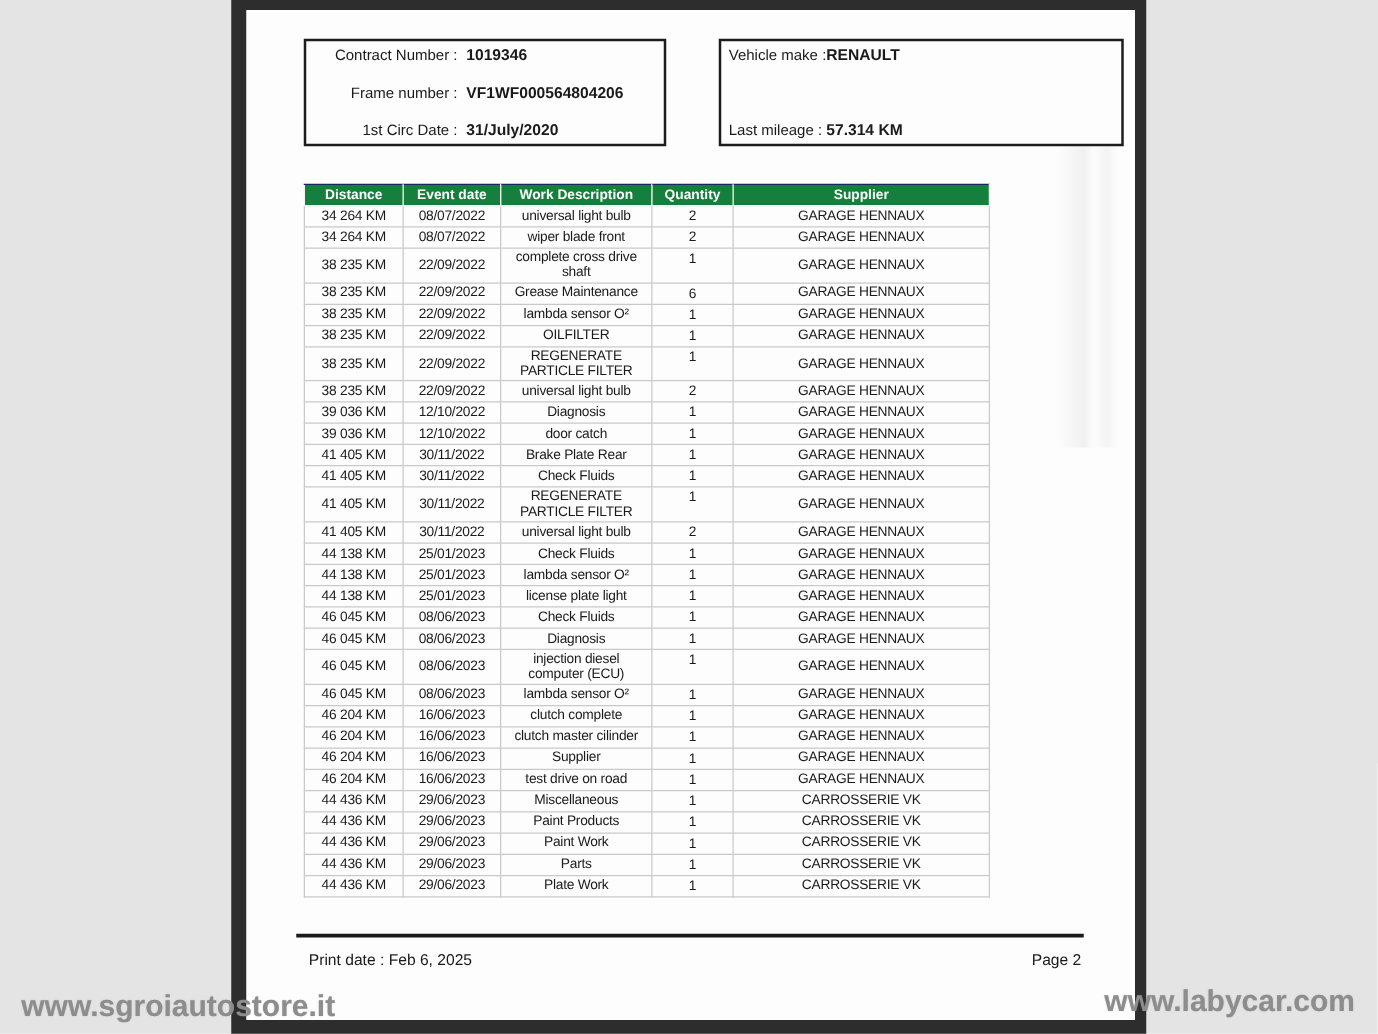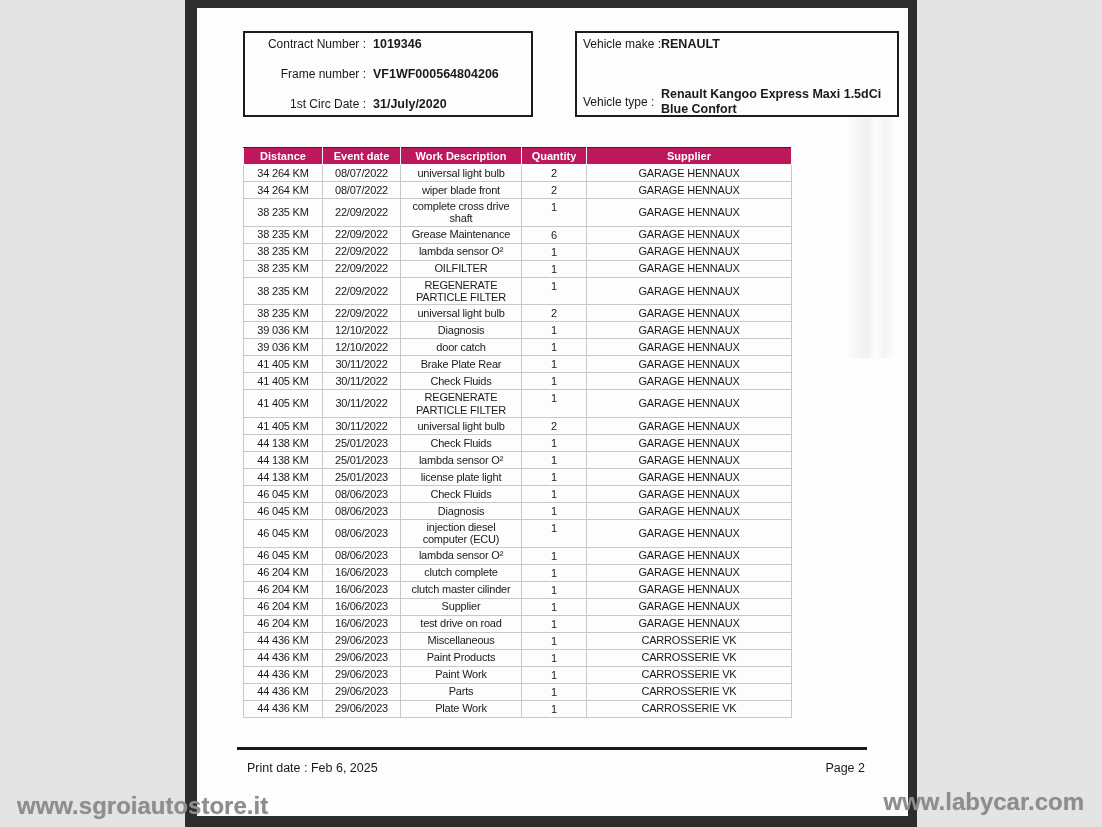--- a/index.html
+++ b/index.html
@@ -55,21 +55,21 @@
     left: 46px; top: 139px; width: 548px;
     border-collapse: collapse;
     table-layout: fixed;
   }
   .svc-table col.c0 { width: 79px; }
   .svc-table col.c1 { width: 78px; }
   .svc-table col.c2 { width: 121px; }
   .svc-table col.c3 { width: 65px; }
   .svc-table col.c4 { width: 205px; }
   .svc-table th {
-    background: #be185d;
+    background: #15803d;
     color: #ffffff;
     font-size: 11px;
     font-weight: bold;
     height: 17px;
     border: 1px solid #f5f5f5;
     border-top: 1px solid #16295a;
     padding: 0 8px;
     text-align: center;
     margin-top: 10px;
   }
@@ -136,24 +136,20 @@
     <div class="ib-row">
       <span class="ib-label">1st Circ Date :</span>
       <span class="ib-value">31/July/2020</span>
     </div>
   </div>
 
   <div class="infobox vehicle">
     <div class="ib-row">
       <span class="ib-label">Vehicle make :</span>
       <span class="ib-value">RENAULT</span>
-    </div>
-    <div class="ib-row">
-      <span class="ib-label">Vehicle type :</span>
-      <span class="ib-value">Renault Kangoo Express Maxi 1.5dCi Blue Confort</span>
     </div>
     <div class="ib-row">
       <span class="ib-label">Last mileage :</span>
       <span class="ib-value">57.314 KM</span>
     </div>
   </div>
 
   <table class="svc-table">
     <colgroup>
       <col class="c0">

